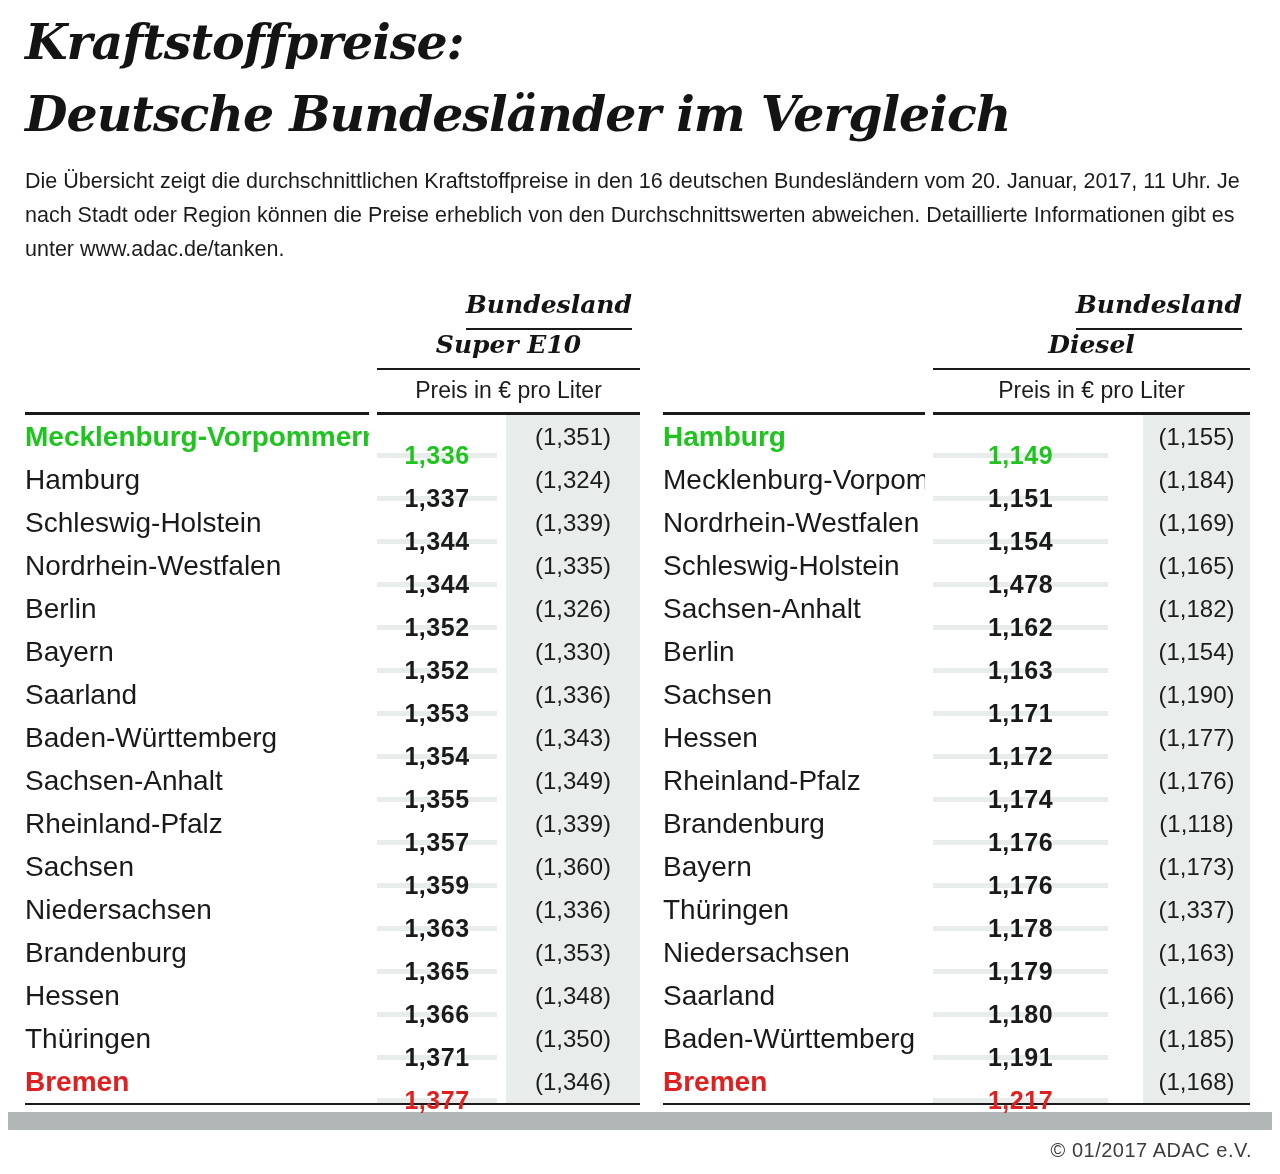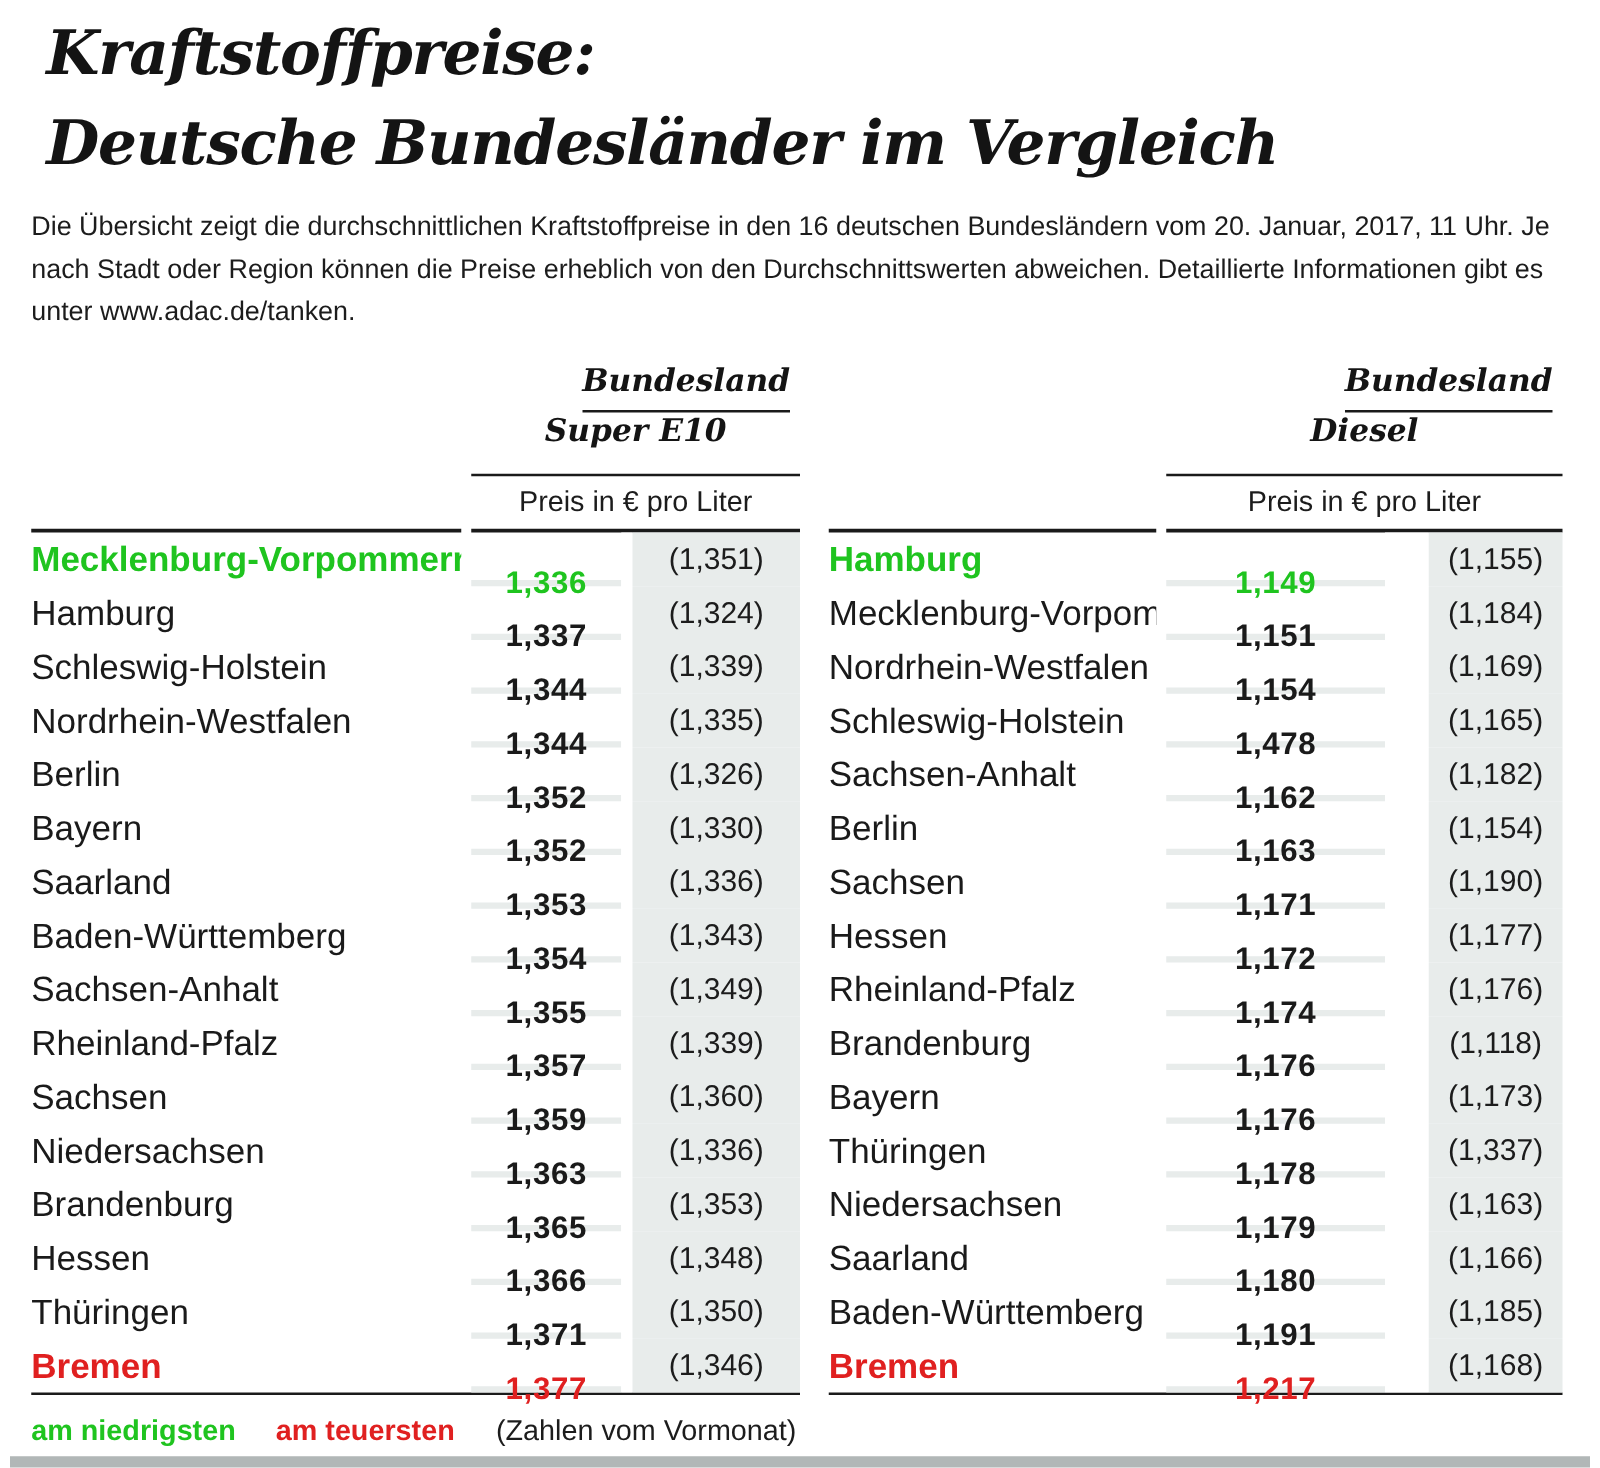--- a/index.html
+++ b/index.html
@@ -13,21 +13,21 @@
   body{
     width:1280px;height:1174px;
     font-family:"Liberation Sans",sans-serif;
     color:var(--ink);
     overflow:hidden;
   }
   .page{padding:0 28px 0 25px;box-sizing:border-box;}
 
   
   h1{
-    margin:6px 0 0 12px;
+    margin:6px 0 0 0;
     font-family:"DejaVu Serif",serif;
     font-style:italic;
     font-weight:bold;
     font-size:49px;
     line-height:72px;
     color:#141414;
     letter-spacing:-1px;
   }
   .intro{
     margin:14px 0 0 0;
@@ -47,21 +47,21 @@
   .thead .name{
     flex:1;margin-right:8px;
     border-bottom:2px solid #1a1a1a;
     font-family:"DejaVu Serif",serif;font-style:italic;font-weight:bold;
     font-size:25px;padding-bottom:9px;color:#141414;
   }
   .thead .values{
     width:calc(var(--w1) + var(--gapw) + var(--w2));
     border-bottom:2px solid #1a1a1a;
     font-family:"DejaVu Serif",serif;font-style:italic;font-weight:bold;
-    font-size:25px;padding-bottom:20px;text-align:center;color:#141414;
+    font-size:25px;padding-bottom:9px;text-align:center;color:#141414;
   }
   .subhead{display:flex;align-items:flex-end;}
   .subhead .name{flex:1;margin-right:8px;border-bottom:3px solid #1a1a1a;height:42px;}
   .subhead .values{
     width:calc(var(--w1) + var(--gapw) + var(--w2));
     border-bottom:3px solid #1a1a1a;
     font-size:23px;height:42px;line-height:40px;text-align:center;color:#1c1c1c;
   }
 
   .tbody{border-bottom:2px solid #1a1a1a;}
@@ -315,23 +315,18 @@
             <div class="name">Bremen</div>
             <div class="val1">1,217</div>
             <div class="gap"></div>
             <div class="val2">(1,168)</div>
           </div>
         </div>
     </section>
 
   </div>
 
-  <div class="legend">
-    <span class="low-label">am niedrigsten</span>
-    <span class="high-label">am teuersten</span>
-    <span class="note">(Zahlen vom Vormonat)</span>
-  </div>
 
   <div class="divider"></div>
 
   <div class="copyright">© 01/2017 ADAC e.V.</div>
 
 </div>
 
 </body></html>

